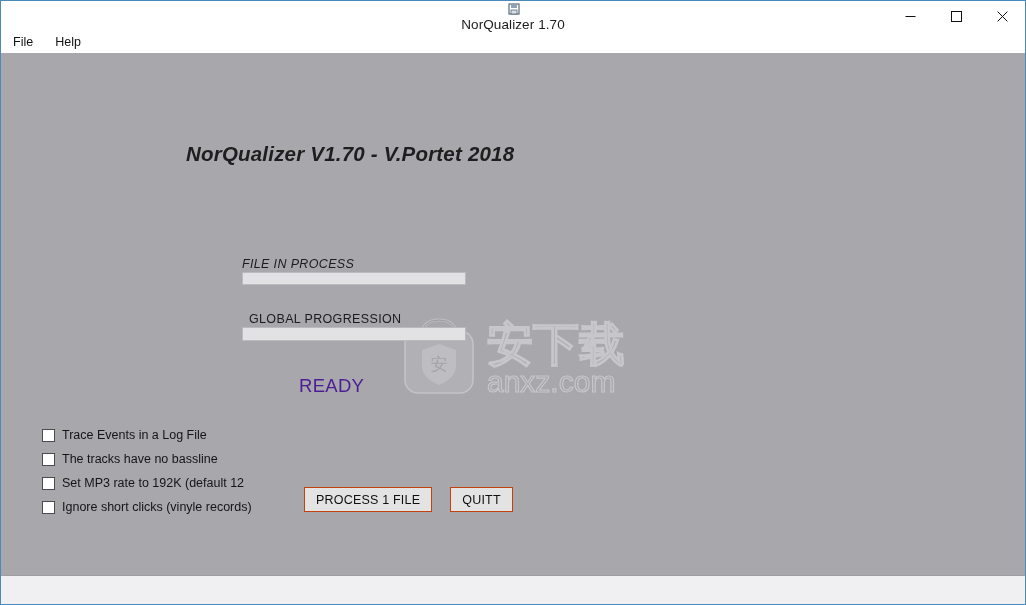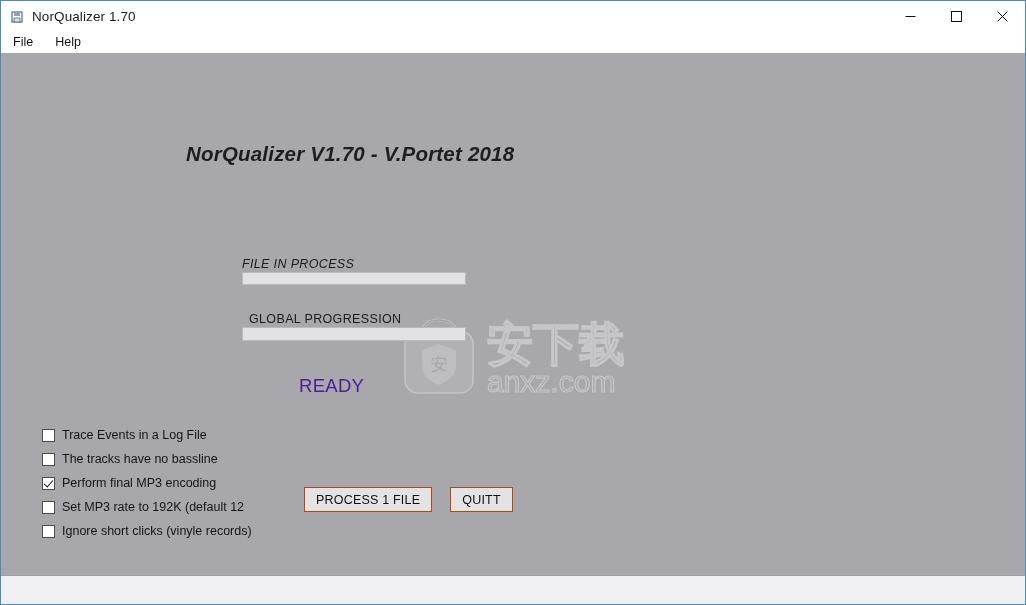--- a/index.html
+++ b/index.html
@@ -28,20 +28,21 @@
   }
 
   
   #title-bar {
     height: 31px;
     min-height: 31px;
     background: #ffffff;
     display: flex;
     align-items: center;
     position: relative;
+    flex-direction: column;
   }
   #title-icon {
     width: 16px; height: 16px;
     margin-left: 8px;
     margin-right: 7px;
     position: relative;
     flex: 0 0 auto;
   }
   #title-text {
     font-size: 13.5px;
@@ -304,24 +305,20 @@
       <div class="opt-row">
         <span class="cb"></span>
         <span class="opt-label">Trace Events in a Log File</span>
       </div>
 
       <div class="opt-row">
         <span class="cb"></span>
         <span class="opt-label">The tracks have no bassline</span>
       </div>
 
-      <div class="opt-row">
-        <span class="cb checked"></span>
-        <span class="opt-label">Perform final MP3 encoding</span>
-      </div>
 
       <div class="opt-row">
         <span class="cb"></span>
         <span class="opt-label">Set MP3 rate to 192K (default 12</span>
       </div>
 
       <div class="opt-row">
         <span class="cb"></span>
         <span class="opt-label">Ignore short clicks (vinyle records)</span>
       </div>

